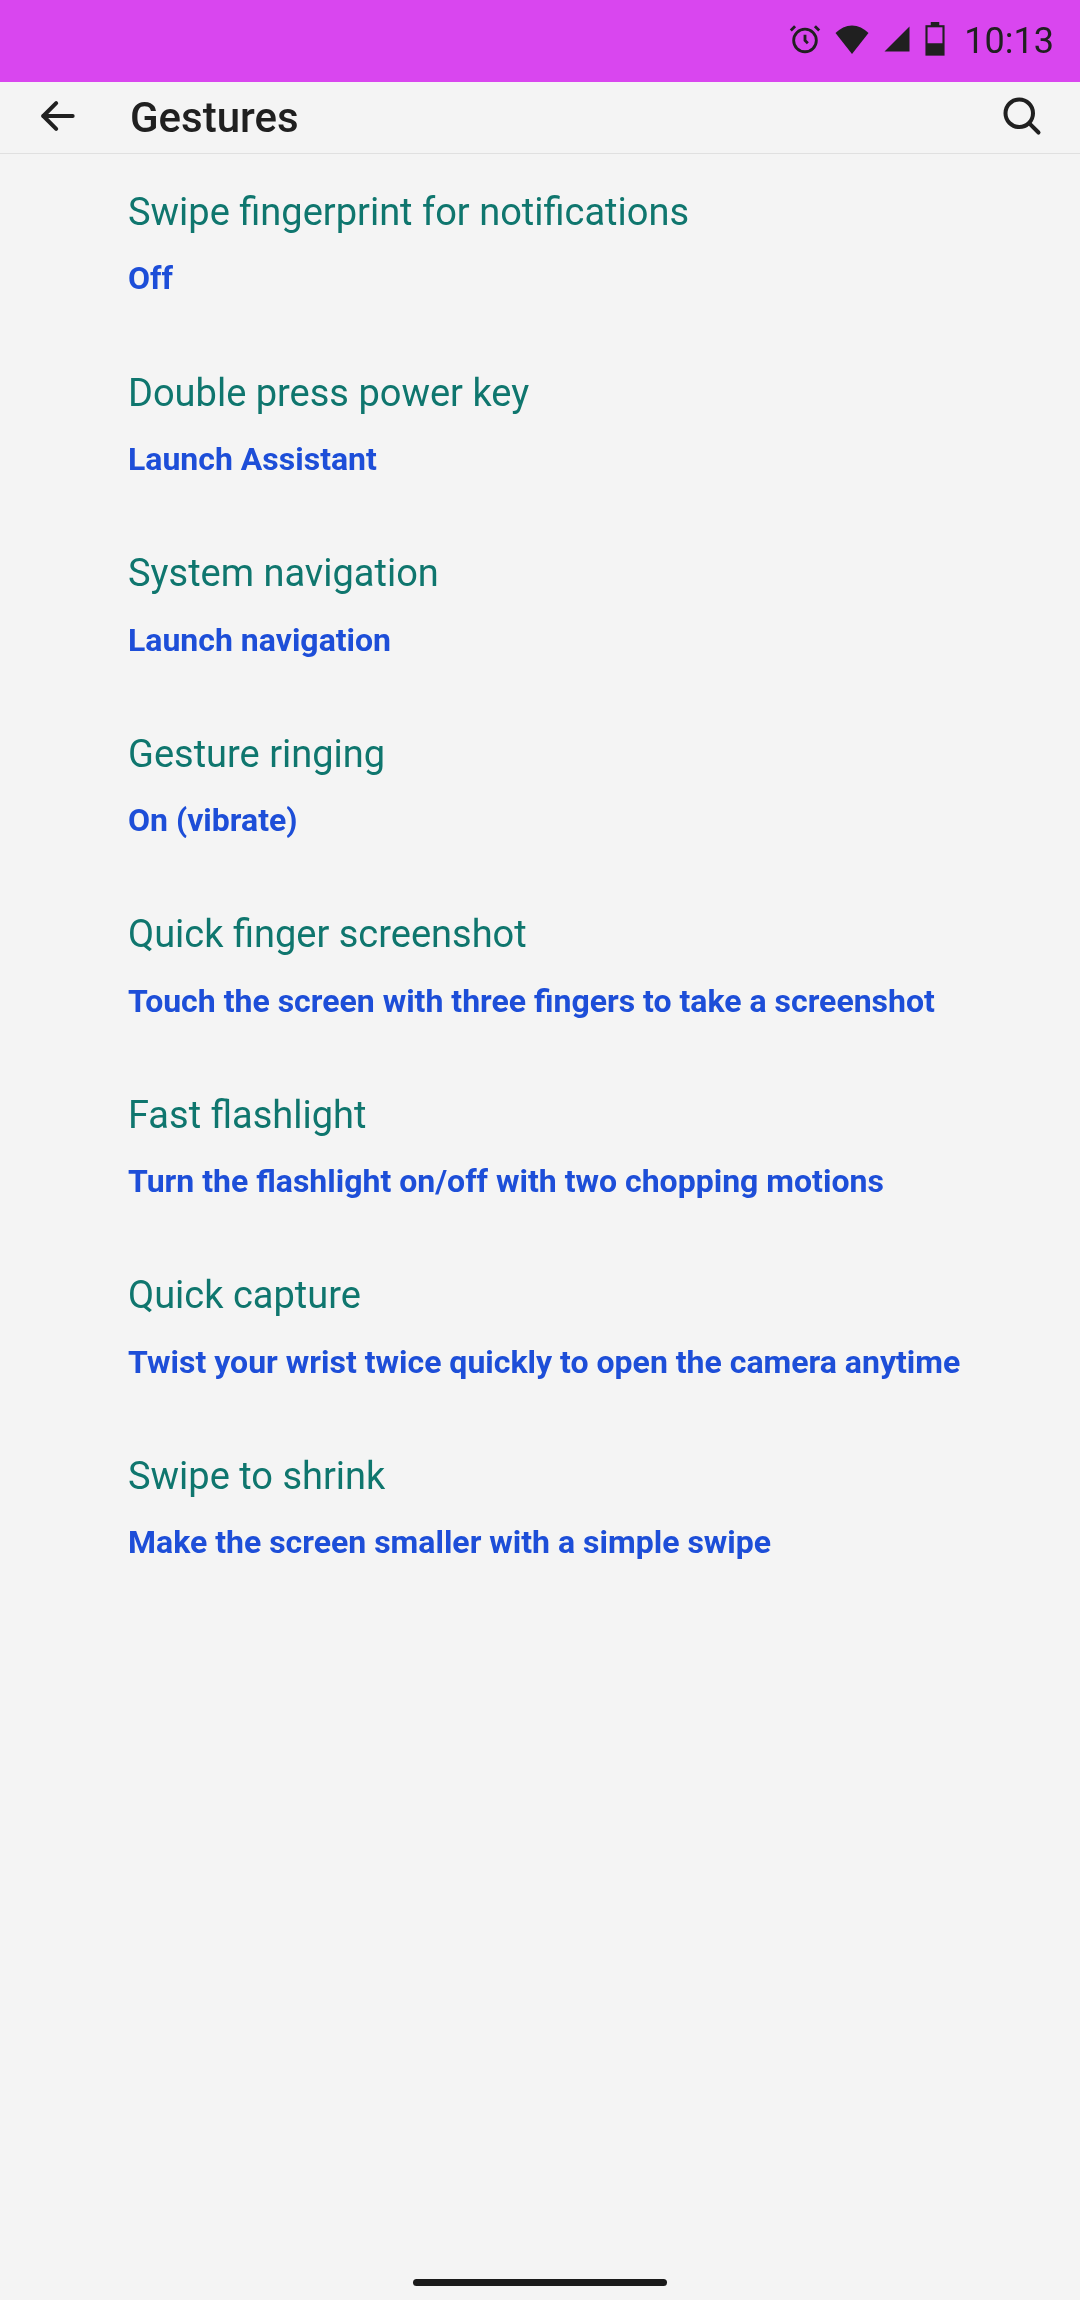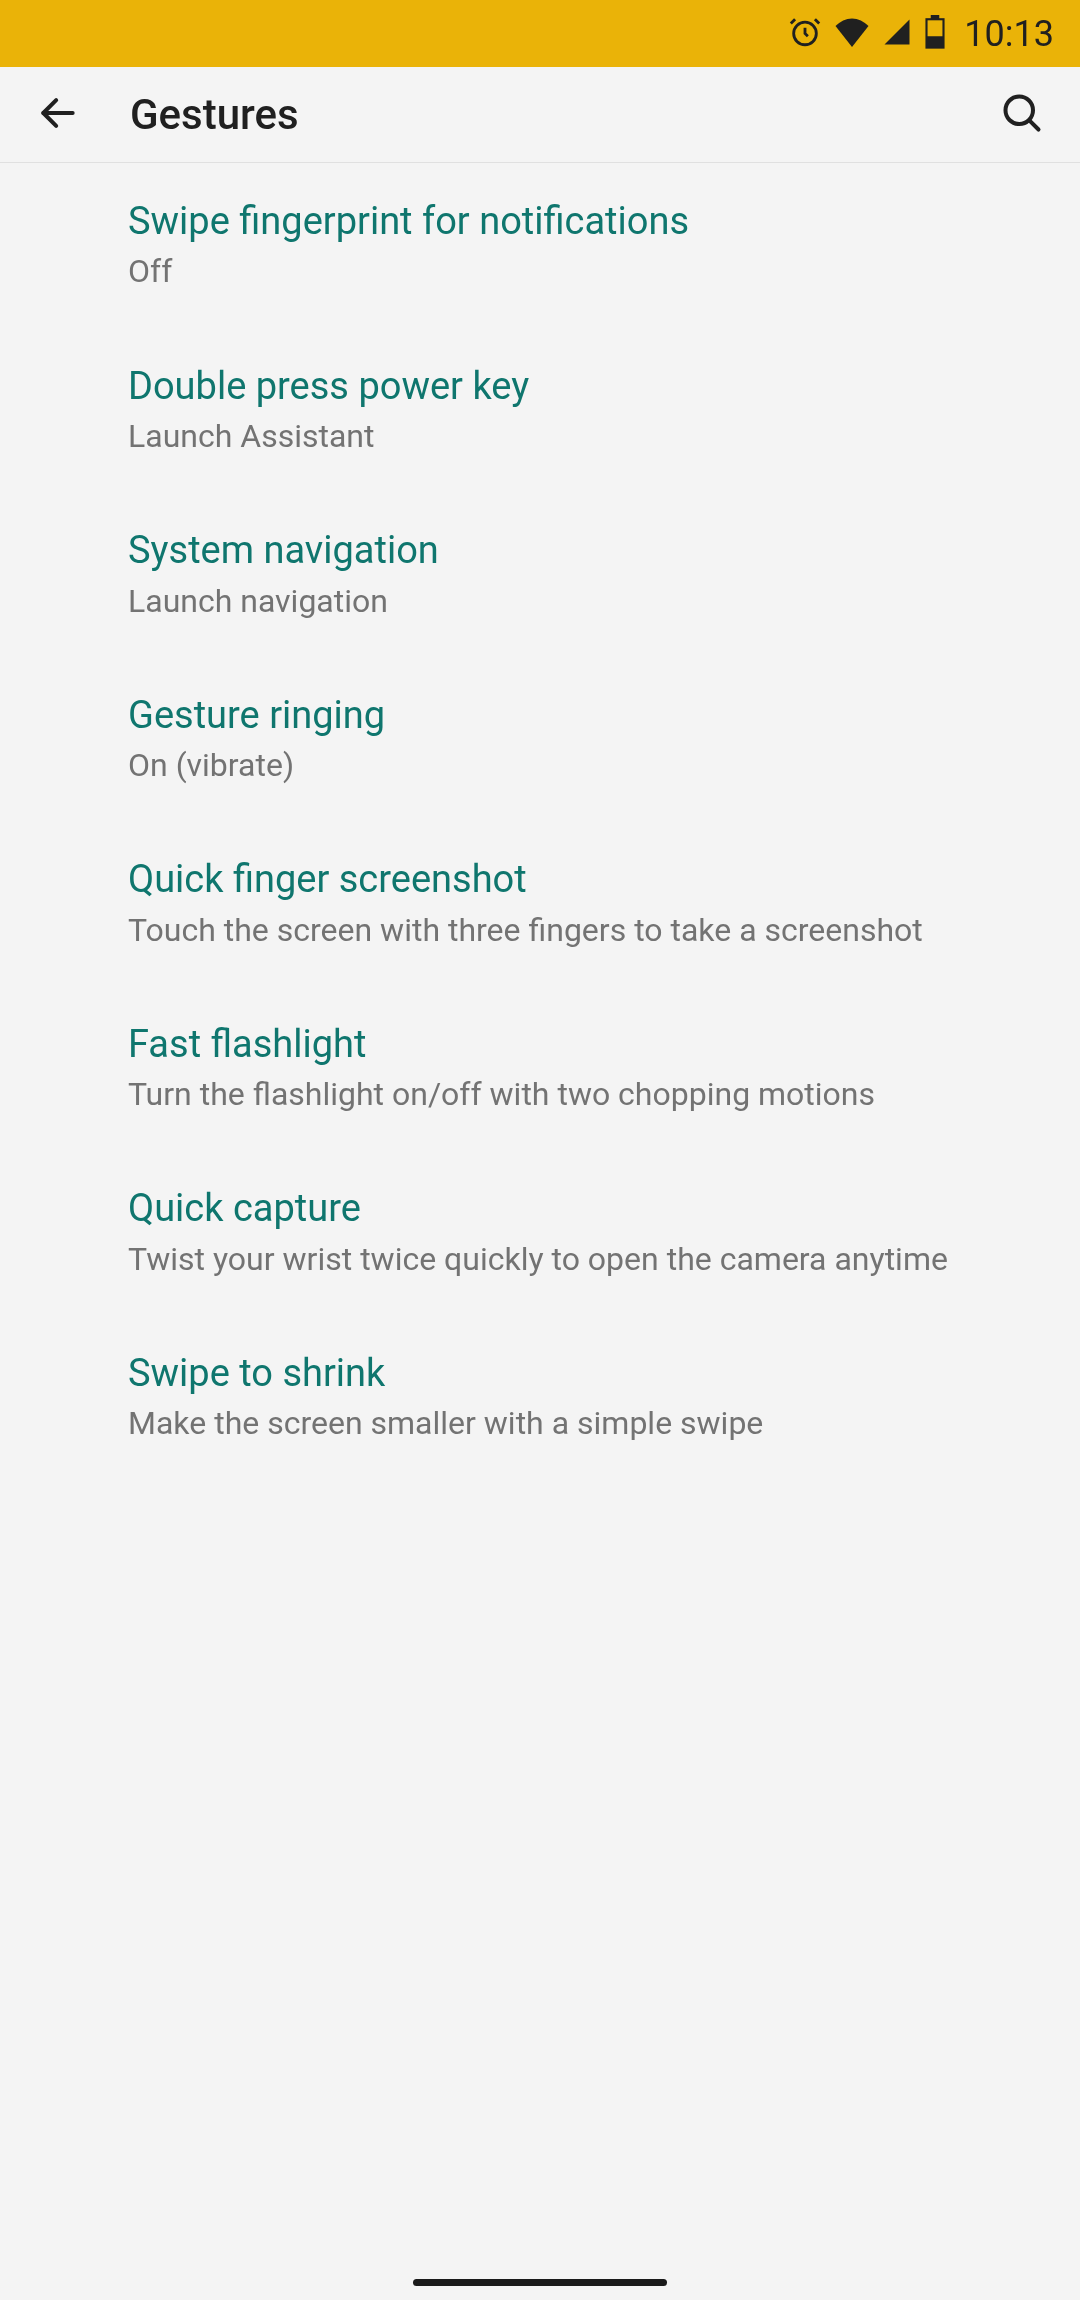--- a/index.html
+++ b/index.html
@@ -10,41 +10,41 @@
     }
     body {
       font-family: Roboto, -apple-system, BlinkMacSystemFont, "Segoe UI", Arial, sans-serif;
       background: #f4f4f4;
       width: 1080px;
       height: 2300px;
       position: relative;
       overflow: hidden;
     }
     .status-bar {
-      height: 67px;
-      background: #eab308;
+      height: 82px;
+      background: #d946ef;
       display: flex;
       justify-content: flex-end;
       align-items: center;
       padding-right: 26px;
       gap: 10px;
     }
     .status-icons {
       display: flex;
       align-items: center;
       gap: 12px;
     }
     .status-time {
       font-size: 36px;
       font-weight: 400;
       color: #202020;
       margin-left: 6px;
     }
     .app-bar {
-      height: 96px;
+      height: 72px;
       background: #f4f4f4;
       display: flex;
       align-items: center;
       padding: 0 28px;
       border-bottom: 1px solid #e0e0e0;
     }
     .back-btn {
       width: 60px;
       height: 60px;
       display: flex;
@@ -80,23 +80,23 @@
       cursor: pointer;
     }
     .setting-title {
       font-size: 38px;
       font-weight: 400;
       color: #0f766e;
       line-height: 1.3;
     }
     .setting-subtitle {
       font-size: 32px;
-      font-weight: 400;
-      color: #737373;
-      margin-top: 4px;
+      font-weight: 700;
+      color: #1d4ed8;
+      margin-top: 20px;
       line-height: 1.35;
     }
     .nav-bar-indicator {
       position: absolute;
       bottom: 14px;
       left: 50%;
       transform: translateX(-50%);
       width: 254px;
       height: 7px;
       background: #1a1a1a;

